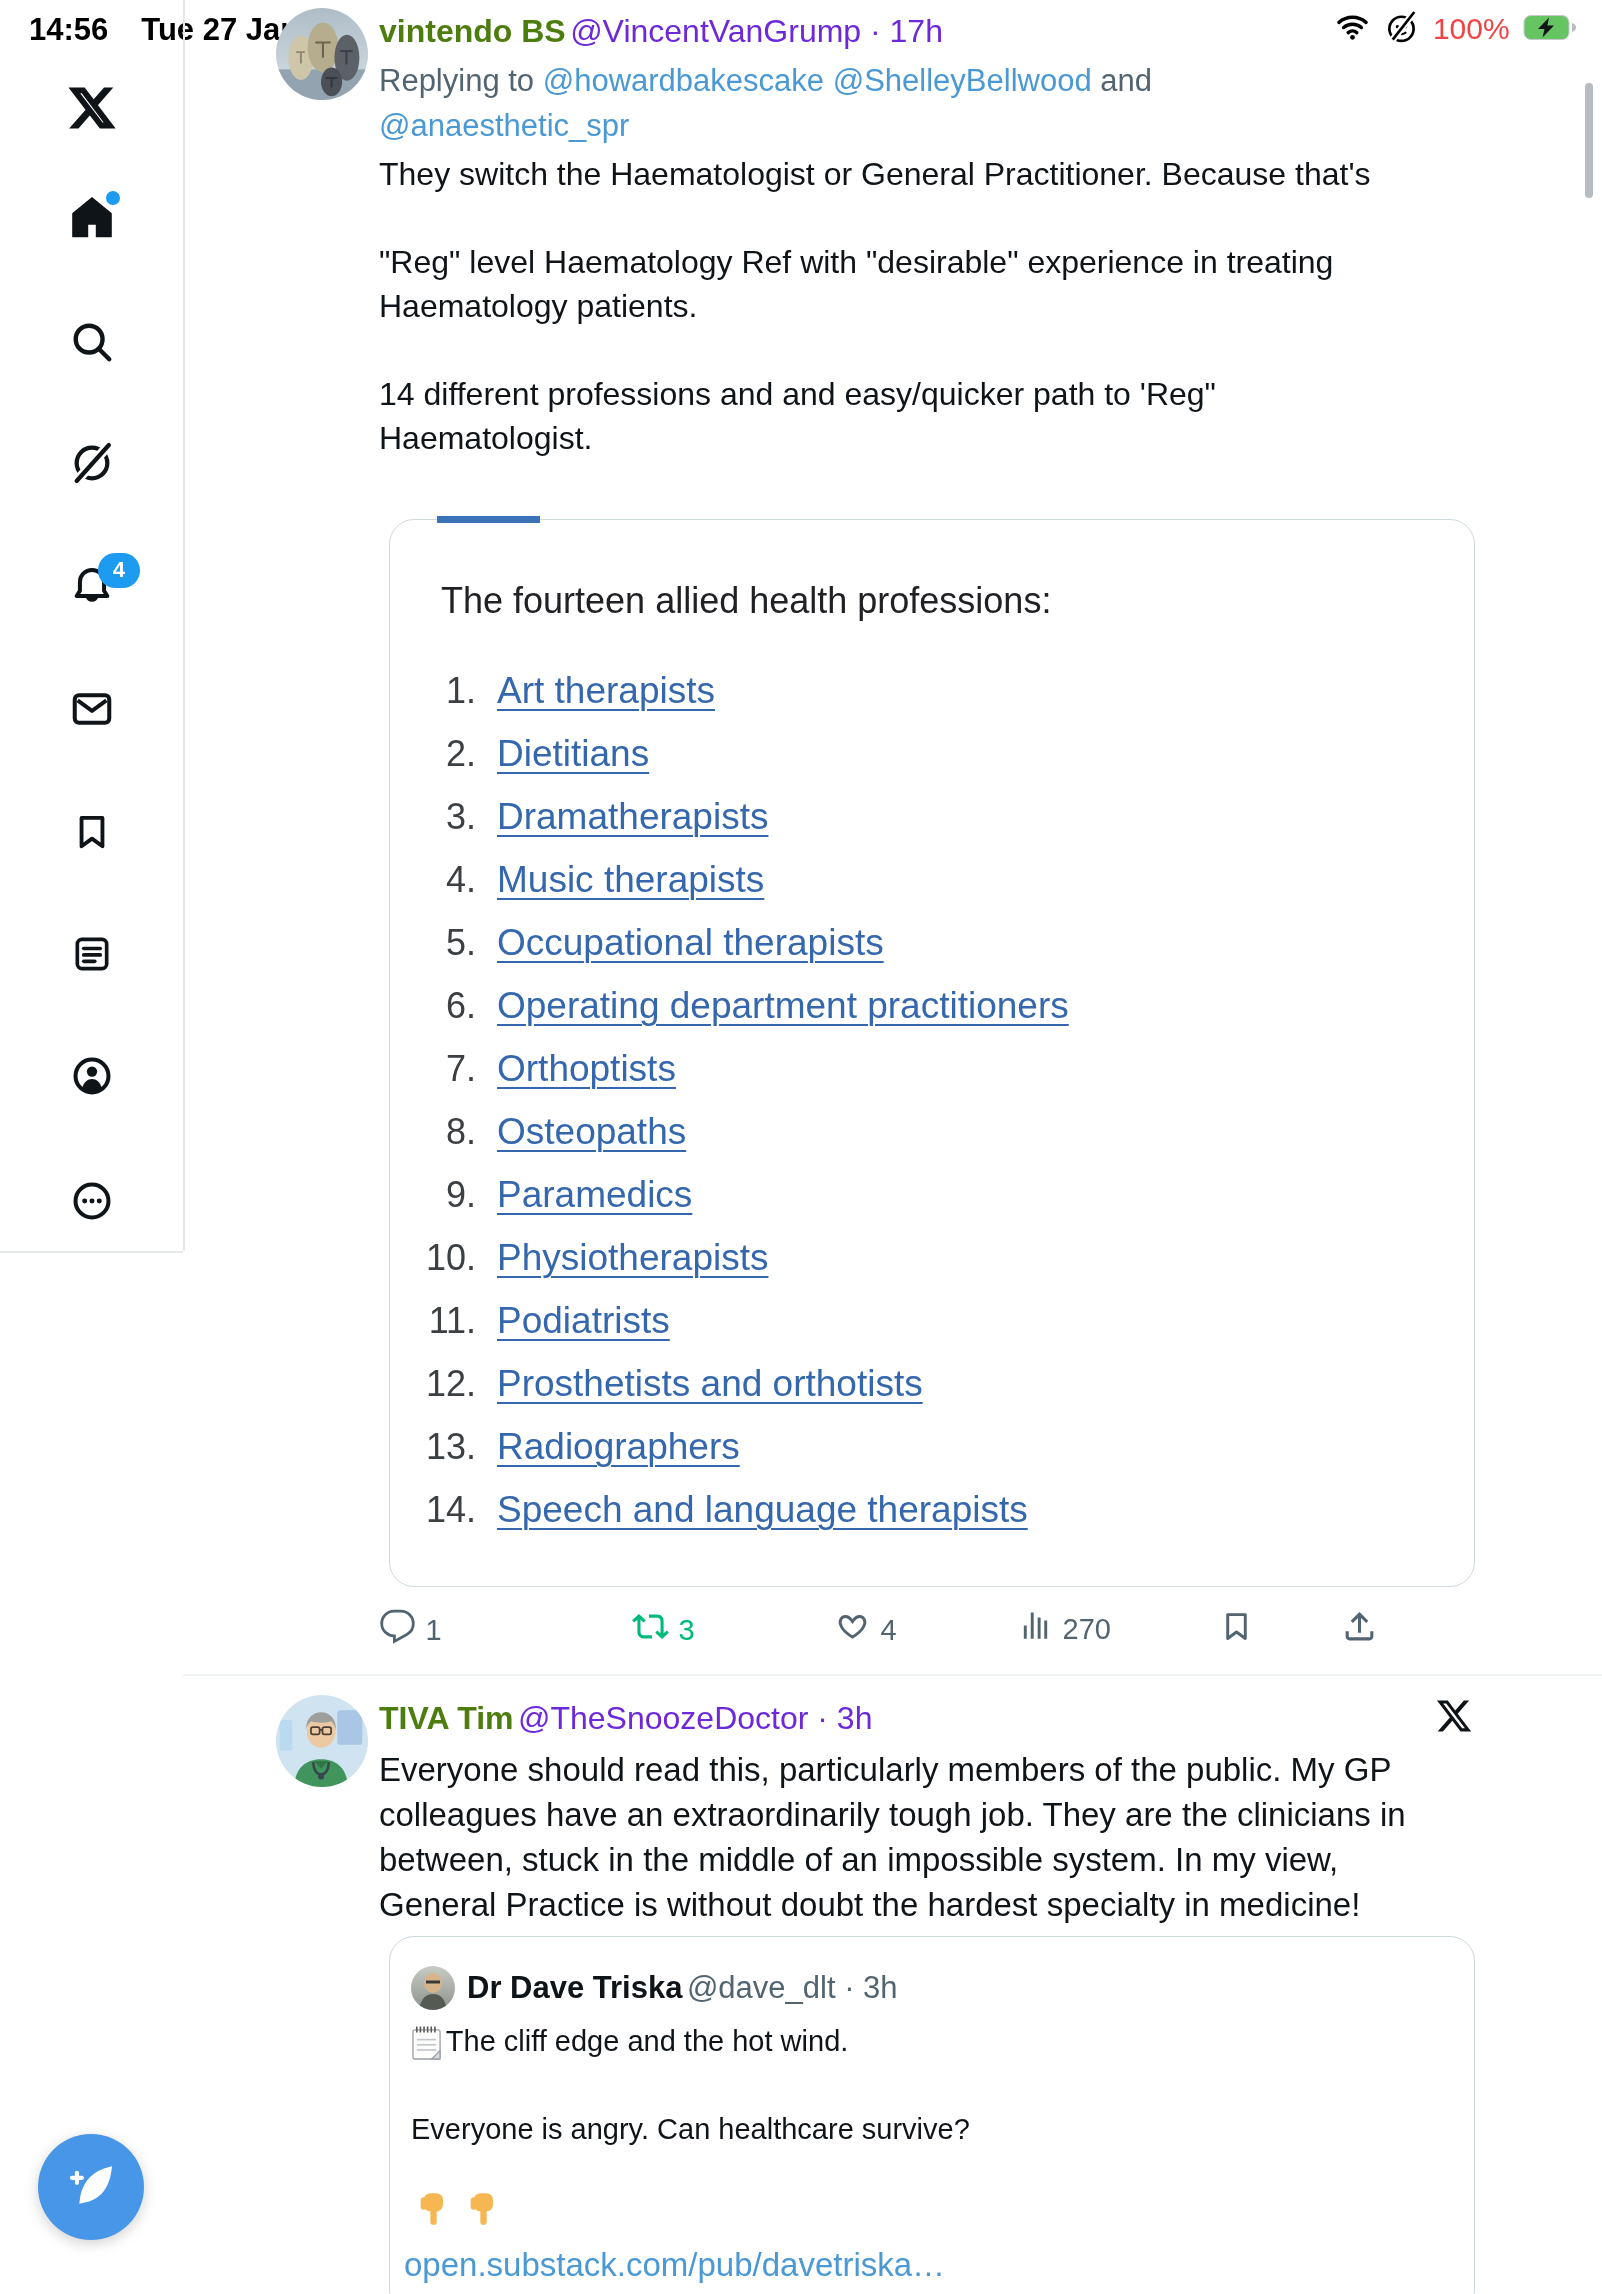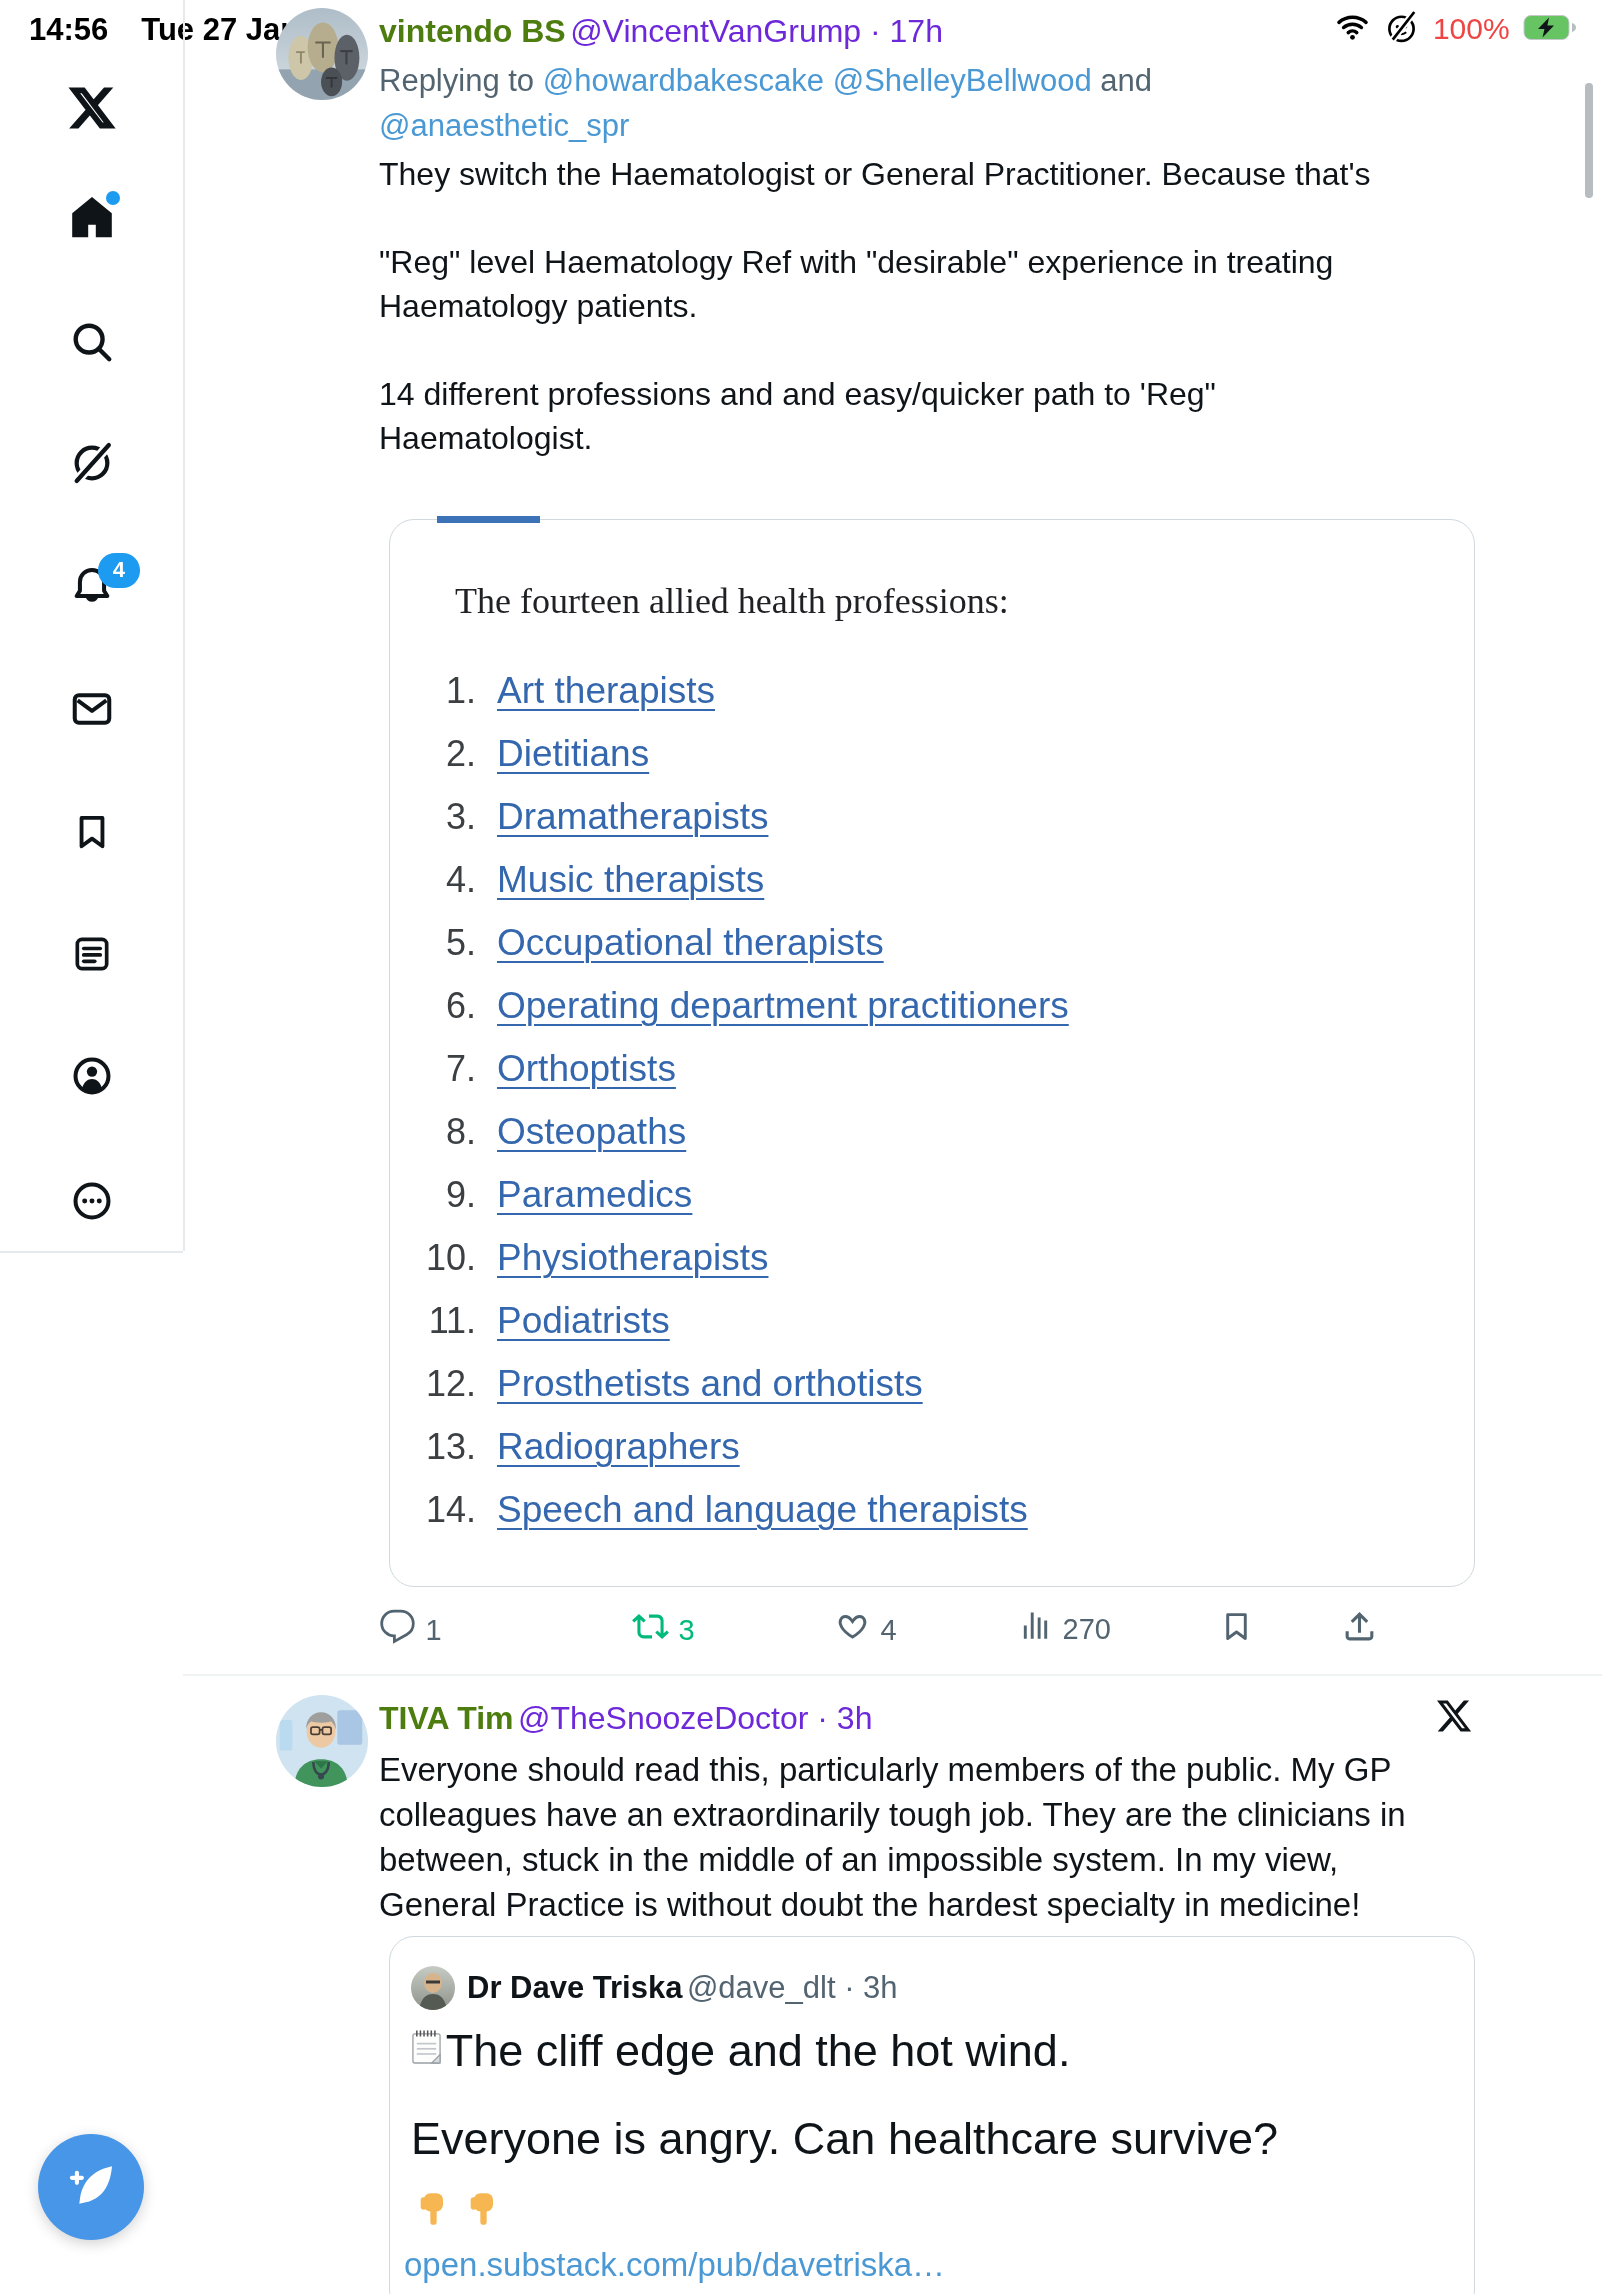--- a/index.html
+++ b/index.html
@@ -37,21 +37,21 @@
   .web-num{width:86px;text-align:right;font-size:36px;color:#3c4043;flex:none;}
   .web-link{margin-left:21px;font-size:37px;color:#3467ad;text-decoration:underline;
             text-decoration-thickness:2.4px;text-underline-offset:5.8px;cursor:pointer;white-space:nowrap;}
   .accent-dash{height:6.7px;background:#3b72b8;}
   
   .eng{display:flex;align-items:center;gap:9.6px;color:#536471;font-size:29px;}
   .eng.green{color:#00ba7c;}
   
   .q-name{font-weight:700;font-size:31px;}
   .q-meta{font-size:31px;color:#536471;}
-  .q-text{font-size:45px;color:#0f1419;}
+  .q-text{font-size:29px;color:#0f1419;}
   .q-link{font-size:33px;color:#4a98d4;cursor:pointer;}
   .scrollbar{width:7.7px;border-radius:3.8px;background:#b7bcc1;}
 </style>
 </head>
 <body>
 
 <div id="page">
 
   <div class="abs statusbar-text" style="left:29px;top:11.5px;">
     <span>14:56</span>
@@ -236,21 +236,21 @@
       <div>"Reg" level Haematology Ref with "desirable" experience in treating</div>
       <div>Haematology patients.</div>
     </div>
     <div class="para">
       <div>14 different professions and and easy/quicker path to 'Reg"</div>
       <div>Haematologist.</div>
     </div>
   </div>
 
   <div class="abs card" style="left:389px;top:519px;width:1086px;height:1068px;">
-    <div class="abs web-title" style="left:65px;top:60px;font-family:Liberation Serif, serif;">The fourteen allied health professions:</div>
+    <div class="abs web-title" style="left:51px;top:60px;">The fourteen allied health professions:</div>
     <div class="abs" style="left:0;top:150px;width:1057px;">
       <div class="web-row">
           <span class="web-num">1.</span>
           <a class="web-link">Art therapists</a>
         </div>
       <div class="web-row">
           <span class="web-num">2.</span>
           <a class="web-link">Dietitians</a>
         </div>
       <div class="web-row">

